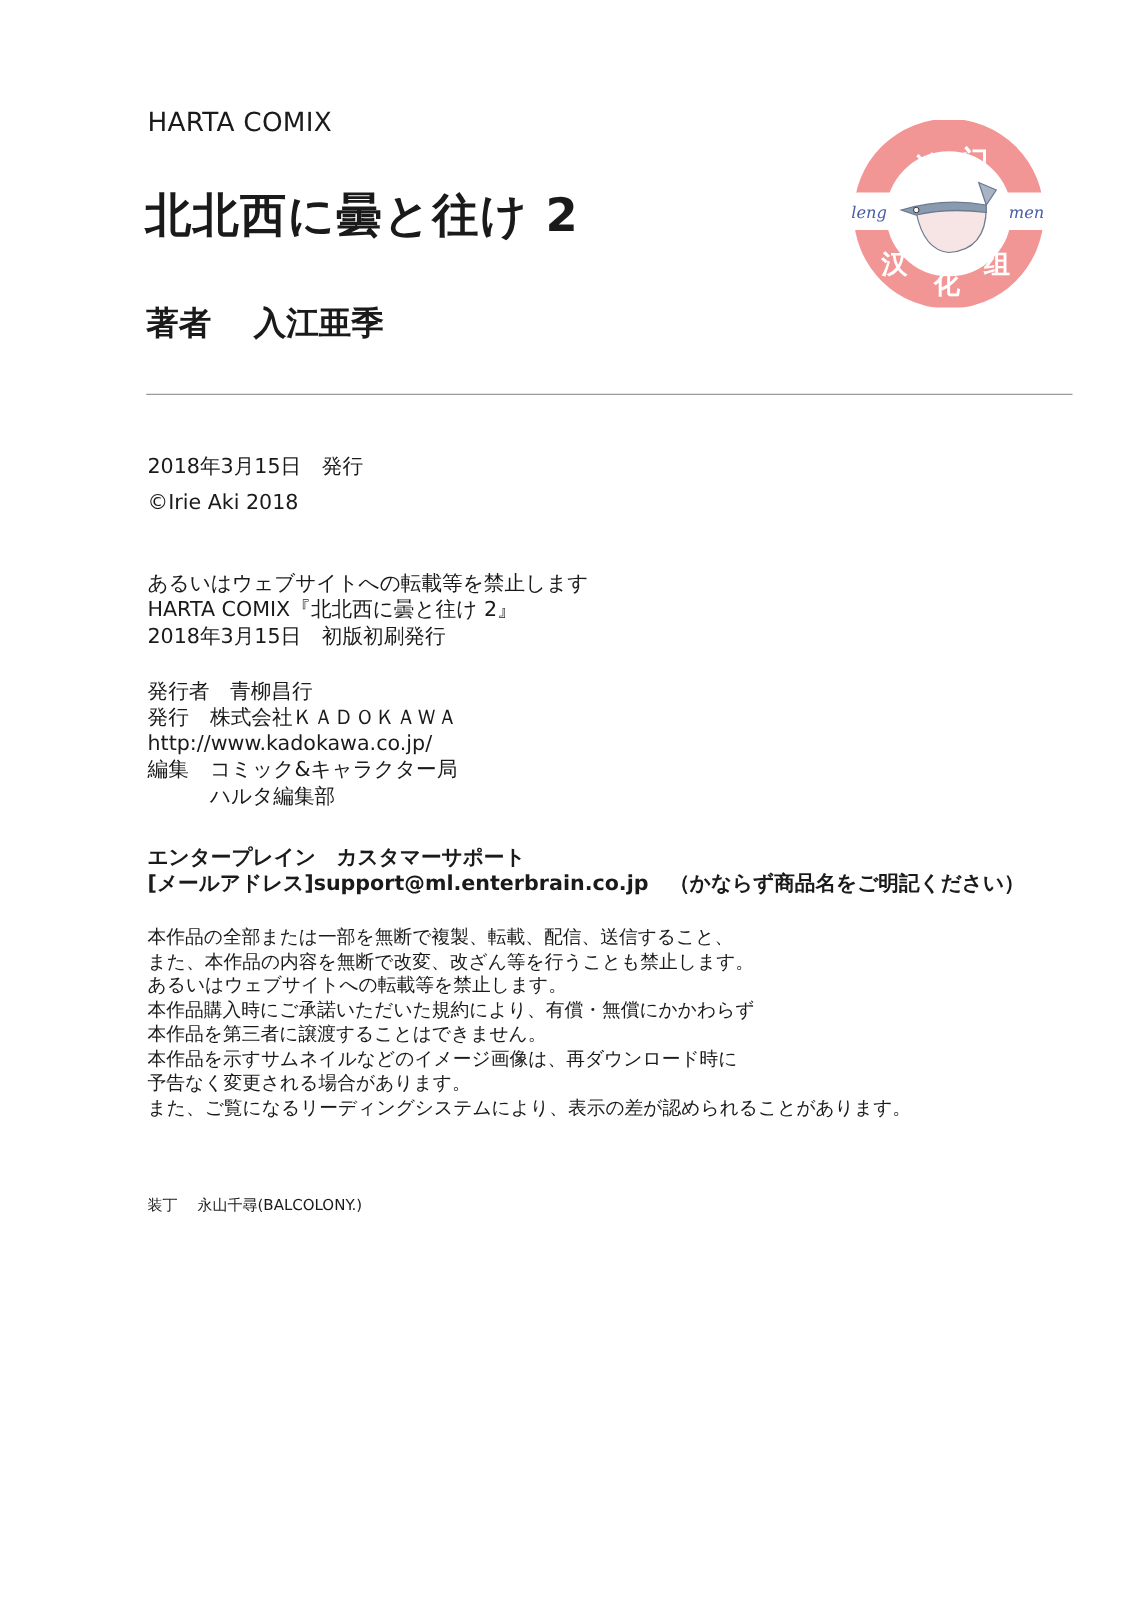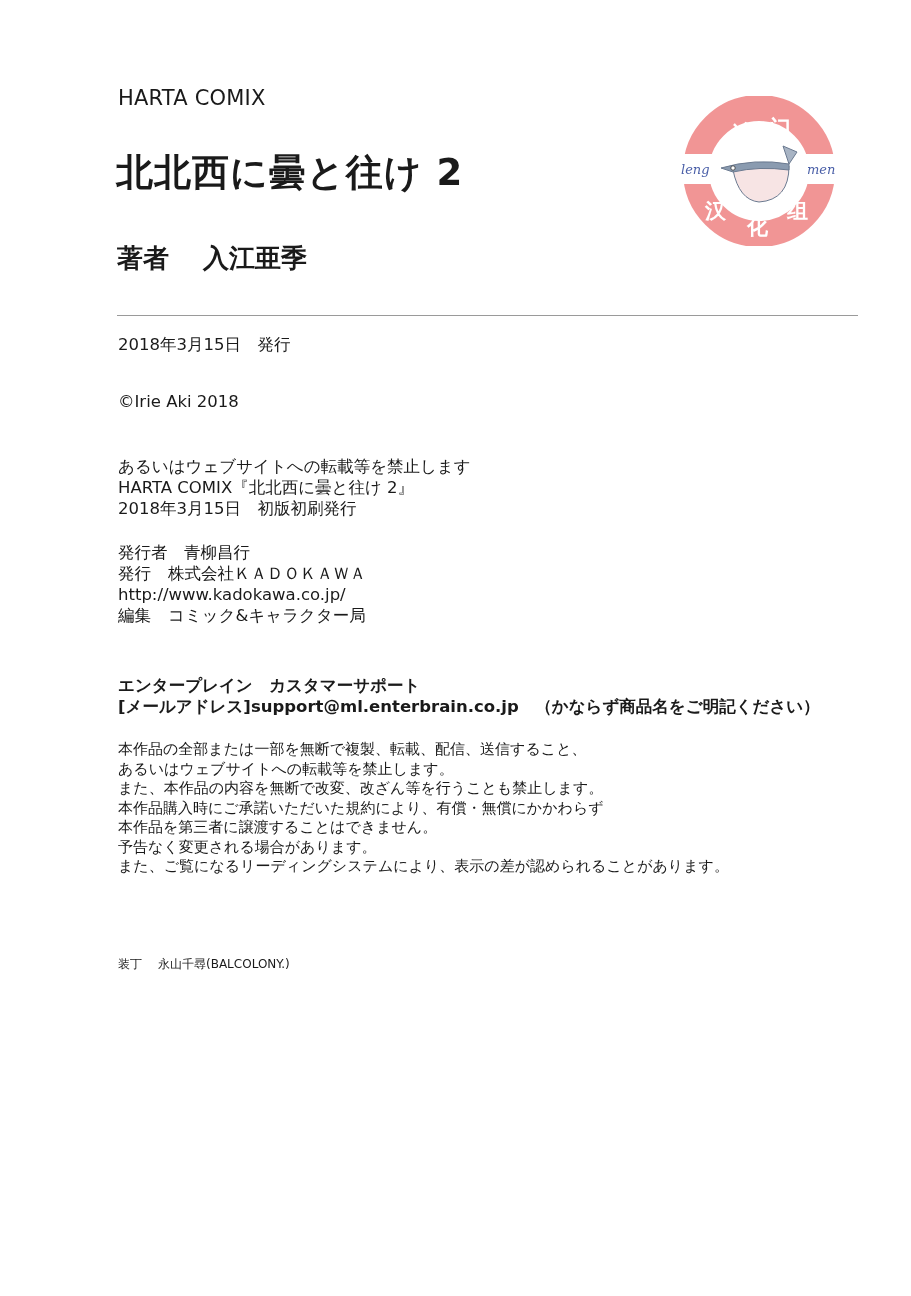--- a/index.html
+++ b/index.html
@@ -9,21 +9,21 @@
       color: #1a1a1a;
     }
     .page { position: absolute; left: 0; top: 0; width: 791px; height: 1296px; background: #fff; margin-left: 32px; }
     .abs { position: absolute; white-space: nowrap; }
     #imprint { left: 86px; top: 86px; font-size: 21px; letter-spacing: 0.2px; }
     #title { left: 84px; top: 148px; font-size: 37px; font-weight: bold; letter-spacing: 1px; }
     #author { left: 85px; top: 241px; font-size: 26px; font-weight: bold; }
     #author .gap { display: inline-block; width: 34px; }
     #rule { left: 85px; top: 315px; width: 741px; height: 0; border-top: 1.5px solid #9a9a9a; }
     .t17 { font-size: 16.5px; line-height: 21px; left: 86px; }
-    #pubdate { top: 334px; text-align: center; }
+    #pubdate { top: 362px; text-align: center; }
     #copyright { top: 391px; }
     #basis { top: 456px; }
     #staff { top: 542px; }
     #support { top: 675px; font-weight: bold; }
     #notices { top: 740px; font-size: 15px; line-height: 19.5px; left: 86px; }
     #design { top: 956px; font-size: 12px; left: 86px; text-align: center; }
     .line { display: block; }
     .row { display: flex; }
     .row .k { width: 50px; }
     .indent { padding-left: 50px; }
@@ -78,33 +78,37 @@
       <span class="k">発行</span>
       <span>株式会社ＫＡＤＯＫＡＷＡ</span>
     </div>
     <div class="row">
       <span>http://www.kadokawa.co.jp/</span>
     </div>
     <div class="row">
       <span class="k">編集</span>
       <span>コミック&amp;キャラクター局</span>
     </div>
+    <div class="row indent">
+      <span>ハルタ編集部</span>
+    </div>
   </div>
 
   <div id="support" class="abs t17">
     <span class="line">エンタープレイン　カスタマーサポート</span>
     <span class="line">[メールアドレス]support@ml.enterbrain.co.jp　（かならず商品名をご明記ください）</span>
   </div>
 
   <div id="notices" class="abs">
     <span class="line">本作品の全部または一部を無断で複製、転載、配信、送信すること、</span>
+    <span class="line">また、本作品の内容を無断で改変、改ざん等を行うことも禁止します。</span>
     <span class="line">あるいはウェブサイトへの転載等を禁止します。</span>
-    <span class="line">また、本作品の内容を無断で改変、改ざん等を行うことも禁止します。</span>
     <span class="line">本作品購入時にご承諾いただいた規約により、有償・無償にかかわらず</span>
     <span class="line">本作品を第三者に譲渡することはできません。</span>
+    <span class="line">本作品を示すサムネイルなどのイメージ画像は、再ダウンロード時に</span>
     <span class="line">予告なく変更される場合があります。</span>
     <span class="line">また、ご覧になるリーディングシステムにより、表示の差が認められることがあります。</span>
   </div>
 
   <div id="design" class="abs">
     <span>装丁</span><span style="display:inline-block;width:16px"></span><span>永山千尋(BALCOLONY.)</span>
   </div>
 
 </div>
 

